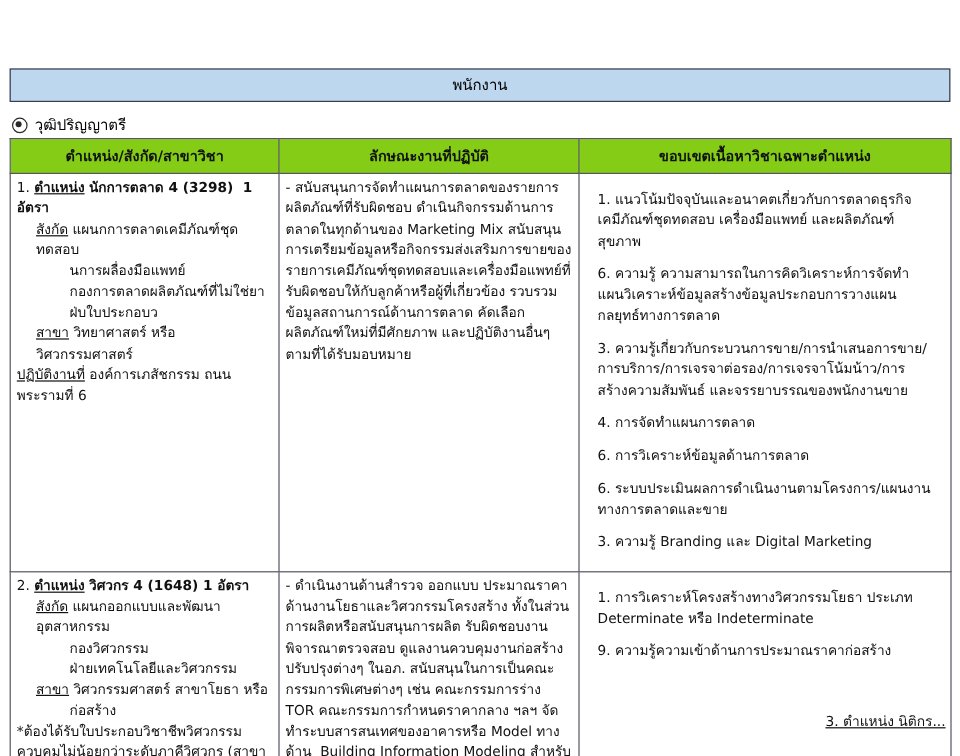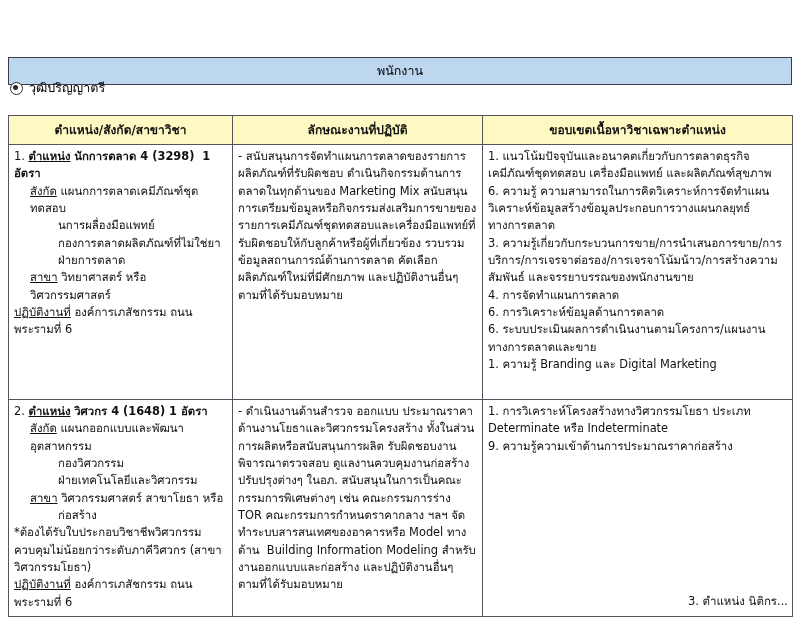--- a/index.html
+++ b/index.html
@@ -37,21 +37,21 @@
     line-height: 26px;
     text-align: center;
     font-size: 12.5px;
     color: #000;
   }
 
   
   .radio-row {
     position: absolute;
     left: 10px;
-    top: 78px;
+    top: 94px;
     display: flex;
     align-items: center;
     gap: 6px;
     font-size: 12.5px;
   }
   .radio-dot {
     width: 11px;
     height: 11px;
     border: 1.4px solid #2a2a2a;
     border-radius: 50%;
@@ -83,21 +83,21 @@
     font-size: 11.4px;
   }
   .tbl th, .tbl td {
     border: 1px solid #555560;
     vertical-align: top;
     padding: 3px 5px 5px 5px;
     line-height: 1.52;
     color: #111;
   }
   .tbl thead th {
-    background: #fef9c3;
+    background: #84cc16;
     text-align: center;
     font-weight: bold;
     font-size: 12px;
     padding: 4px 4px;
     vertical-align: middle;
     height: 20px;
   }
   .col-a { width: 224px; }
   .col-b { width: 250px; }
   .col-c { width: 310px; }
@@ -113,29 +113,30 @@
   .ind2 { padding-left: 44px; }
   .gap { height: 9px; }
 
   .body-par {
     margin: 0;
     text-align: left;
     white-space: pre-wrap;
     word-break: break-word;
   }
 
-  .scope-list .ln { margin: 0; }
+  .scope-list .ln { margin: 10px; }
 
   
   .footer {
     position: absolute;
     right: 12px;
     top: 592px;
     font-size: 11.5px;
     color: #111;
+    text-decoration: underline;
   }
 </style>
 </head>
 <body>
 
 <div class="page">
 
   <div class="banner-wrap">
     <div class="banner">พนักงาน</div>
   </div>
@@ -160,39 +161,39 @@
     </thead>
     <tbody>
 
       <tr>
         <td class="cell-a">
           <span class="ln"><span>1.</span> <span class="u b">ตำแหน่ง</span> <span class="b">นักการตลาด 4 (3298)  1 อัตรา</span></span>
 
           <span class="ln ind1"><span class="u">สังกัด</span> <span>แผนกการตลาดเคมีภัณฑ์ชุดทดสอบ</span></span>
           <span class="ln ind2">นการผลื่องมือแพทย์</span>
           <span class="ln ind2">กองการตลาดผลิตภัณฑ์ที่ไม่ใช่ยา</span>
-          <span class="ln ind2">ฝ่ายการตลาด</span>
+          <span class="ln ind2">ฝ่บใบประกอบว</span>
 
           <span class="ln ind1"><span class="u">สาขา</span> <span>วิทยาศาสตร์ หรือวิศวกรรมศาสตร์</span></span>
 
           <span class="ln"><span class="u">ปฏิบัติงานที่</span> <span>องค์การเภสัชกรรม ถนนพระรามที่ 6</span></span>
         </td>
 
         <td>
           <p class="body-par">- สนับสนุนการจัดทำแผนการตลาดของรายการผลิตภัณฑ์ที่รับผิดชอบ ดำเนินกิจกรรมด้านการตลาดในทุกด้านของ Marketing Mix สนับสนุนการเตรียมข้อมูลหรือกิจกรรมส่งเสริมการขายของรายการเคมีภัณฑ์ชุดทดสอบและเครื่องมือแพทย์ที่รับผิดชอบให้กับลูกค้าหรือผู้ที่เกี่ยวข้อง รวบรวมข้อมูลสถานการณ์ด้านการตลาด คัดเลือกผลิตภัณฑ์ใหม่ที่มีศักยภาพ และปฏิบัติงานอื่นๆ ตามที่ได้รับมอบหมาย</p>
         </td>
 
         <td class="scope-list">
           <span class="ln">1. แนวโน้มปัจจุบันและอนาคตเกี่ยวกับการตลาดธุรกิจเคมีภัณฑ์ชุดทดสอบ เครื่องมือแพทย์ และผลิตภัณฑ์สุขภาพ</span>
           <span class="ln">6. ความรู้ ความสามารถในการคิดวิเคราะห์การจัดทำแผนวิเคราะห์ข้อมูลสร้างข้อมูลประกอบการวางแผนกลยุทธ์ทางการตลาด</span>
           <span class="ln">3. ความรู้เกี่ยวกับกระบวนการขาย/การนำเสนอการขาย/การบริการ/การเจรจาต่อรอง/การเจรจาโน้มน้าว/การสร้างความสัมพันธ์ และจรรยาบรรณของพนักงานขาย</span>
           <span class="ln">4. การจัดทำแผนการตลาด</span>
           <span class="ln">6. การวิเคราะห์ข้อมูลด้านการตลาด</span>
           <span class="ln">6. ระบบประเมินผลการดำเนินงานตามโครงการ/แผนงานทางการตลาดและขาย</span>
-          <span class="ln">1. ความรู้ Branding และ Digital Marketing</span>
+          <span class="ln">3. ความรู้ Branding และ Digital Marketing</span>
         </td>
       </tr>
 
       <tr>
         <td>
           <span class="ln"><span>2.</span> <span class="u b">ตำแหน่ง</span> <span class="b">วิศวกร 4 (1648) 1 อัตรา</span></span>
 
           <span class="ln ind1"><span class="u">สังกัด</span> <span>แผนกออกแบบและพัฒนาอุตสาหกรรม</span></span>
           <span class="ln ind2">กองวิศวกรรม</span>
           <span class="ln ind2">ฝ่ายเทคโนโลยีและวิศวกรรม</span>

